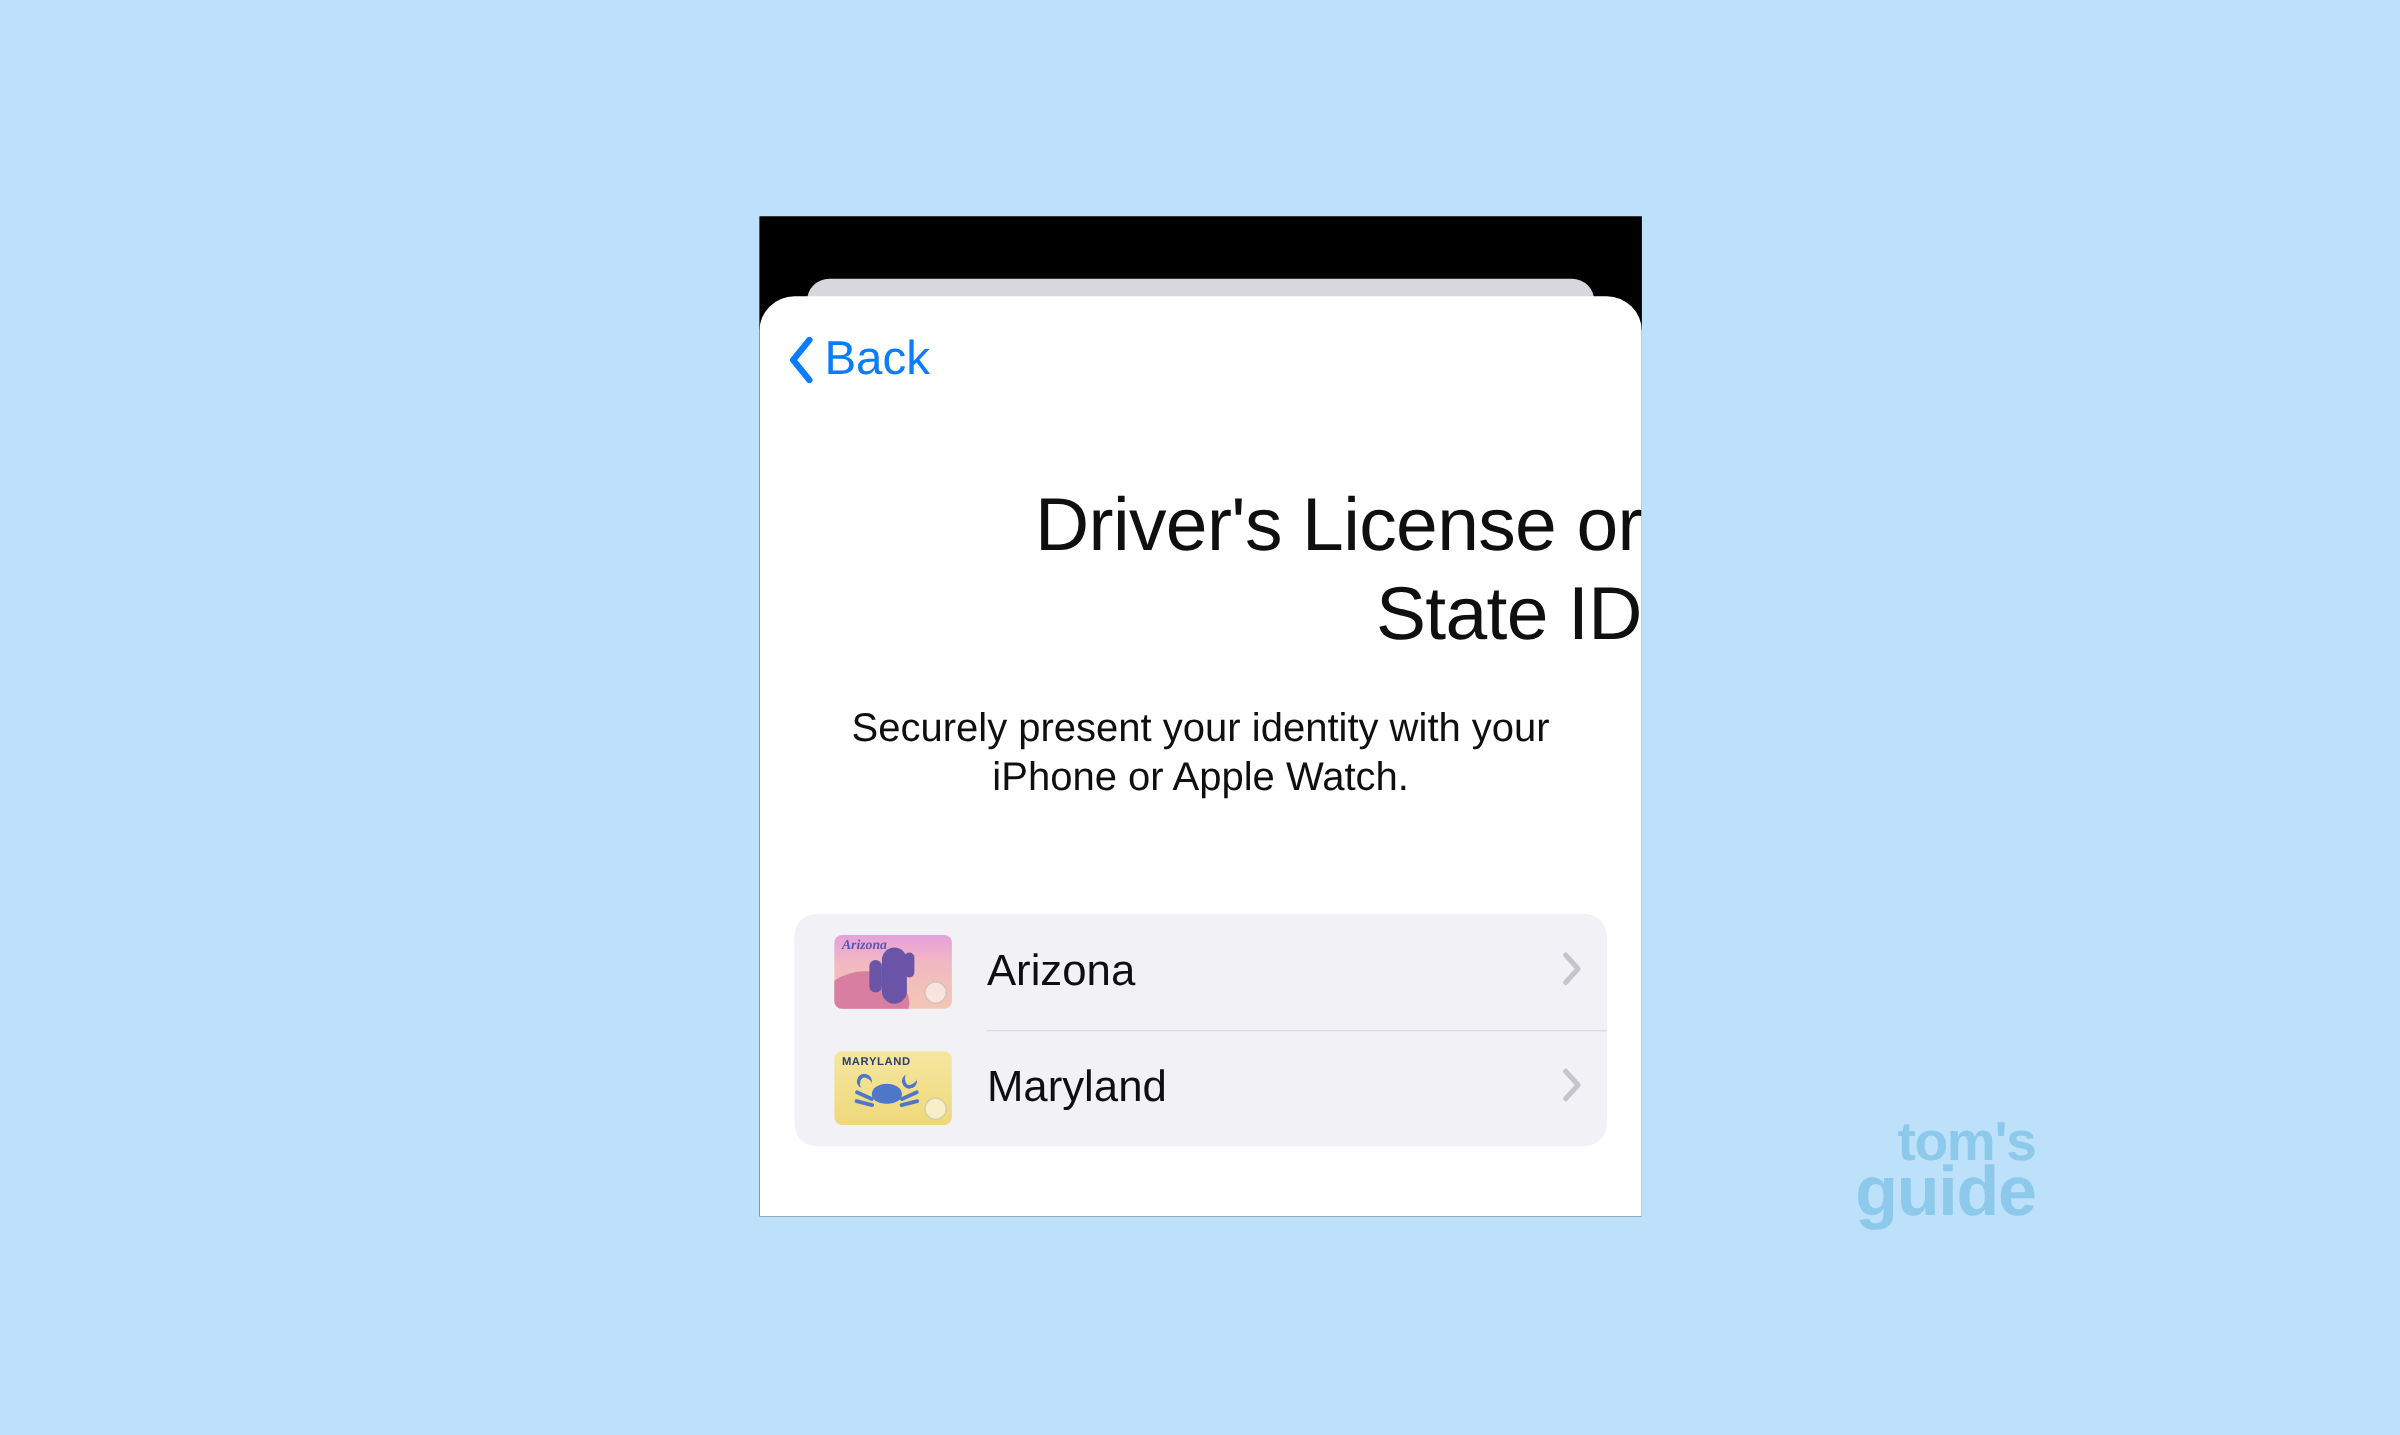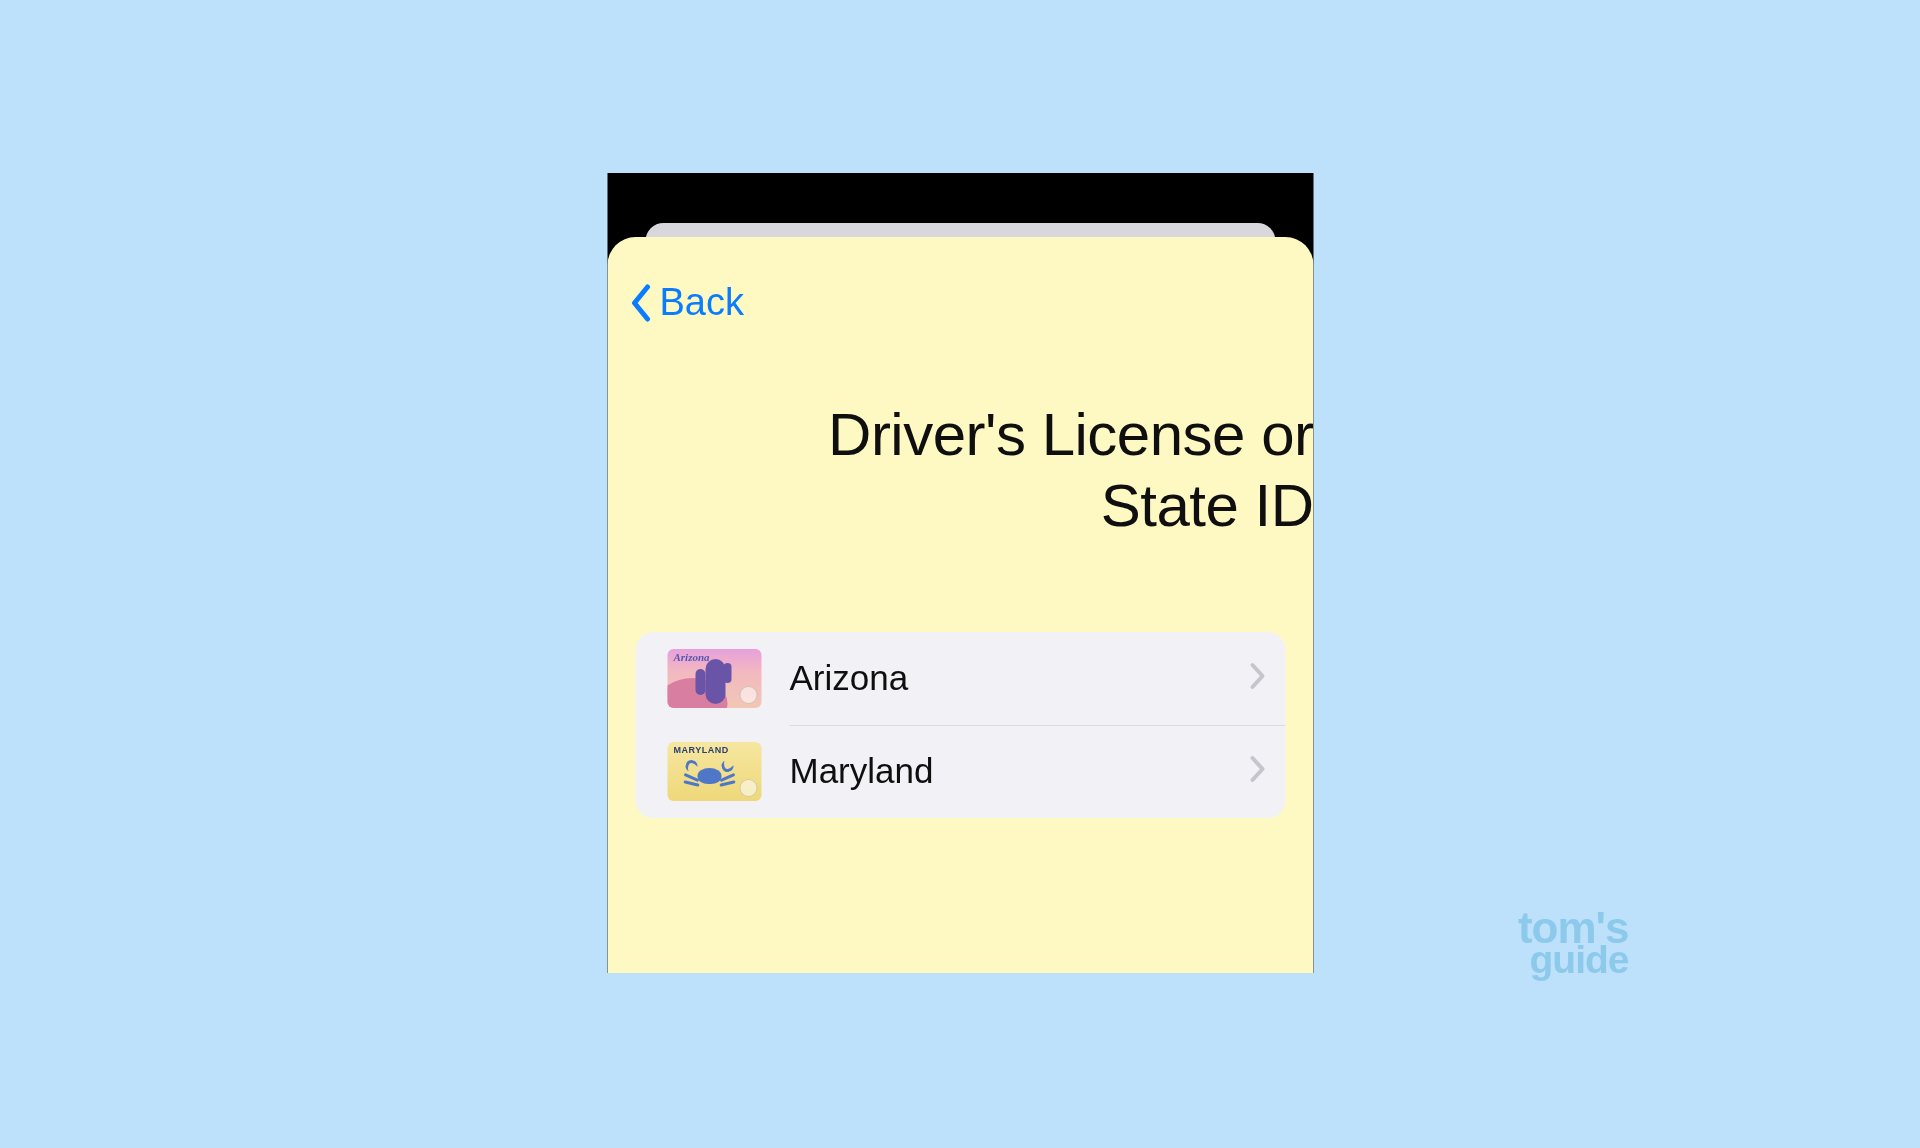--- a/index.html
+++ b/index.html
@@ -54,23 +54,23 @@
       height: 50px;
       background: #d8d7de;
       border-radius: 18px 18px 0 0;
     }
     .card {
       position: absolute;
       left: 0;
       right: 0;
       top: 64px;
       bottom: 0;
-      background: #fef9c3;
+      background: #ffffff;
       border-radius: 28px 28px 0 0;
-      padding: 44px 0 0 0;
+      padding: 29px 0 0 0;
     }
     .back-btn {
       display: flex;
       align-items: center;
       gap: 8px;
       color: #0a7cff;
       font-size: 38px;
       font-weight: 400;
       cursor: pointer;
       padding: 0 22px;
@@ -240,21 +240,21 @@
       position: absolute;
       right: 34px;
       bottom: 18px;
       text-align: right;
       line-height: 0.82;
       font-weight: 800;
       color: #8cc9eb;
       letter-spacing: -1px;
     }
     .watermark .l1 { font-size: 44px; }
-    .watermark .l2 { font-size: 39px; margin-top: -2px;}
+    .watermark .l2 { font-size: 56px; margin-top: -2px;}
   </style>
 </head>
 <body>
 
 <div class="stage">
   <div class="phone">
 
 
     <div class="sheet-stub"></div>
 
@@ -267,20 +267,21 @@
             </svg>
         </span>
         <span>Back</span>
       </div>
 
       <h1 class="title">
         <span>Driver's License or</span><br>
         <span>State ID</span>
       </h1>
 
+      <p class="subtitle">Securely present your identity with your iPhone or Apple Watch.</p>
 
       <div class="list">
 
         <div class="row">
           <div class="thumb thumb-arizona">
             <span class="cursive">Arizona</span>
             <span class="hill"></span>
             <span class="cactus"></span>
             <span class="cactus-arm1"></span>
             <span class="cactus-arm2"></span>

